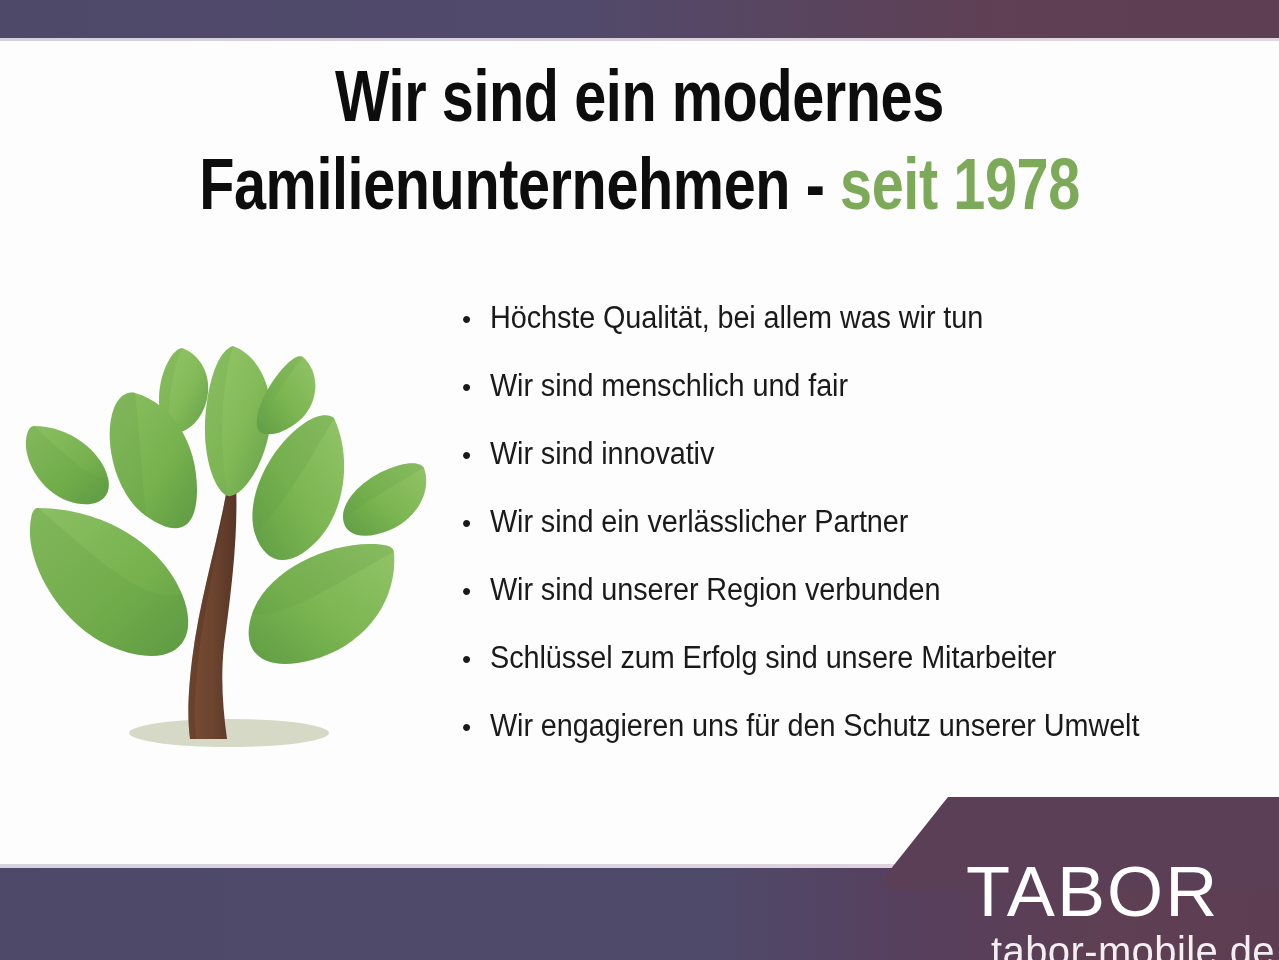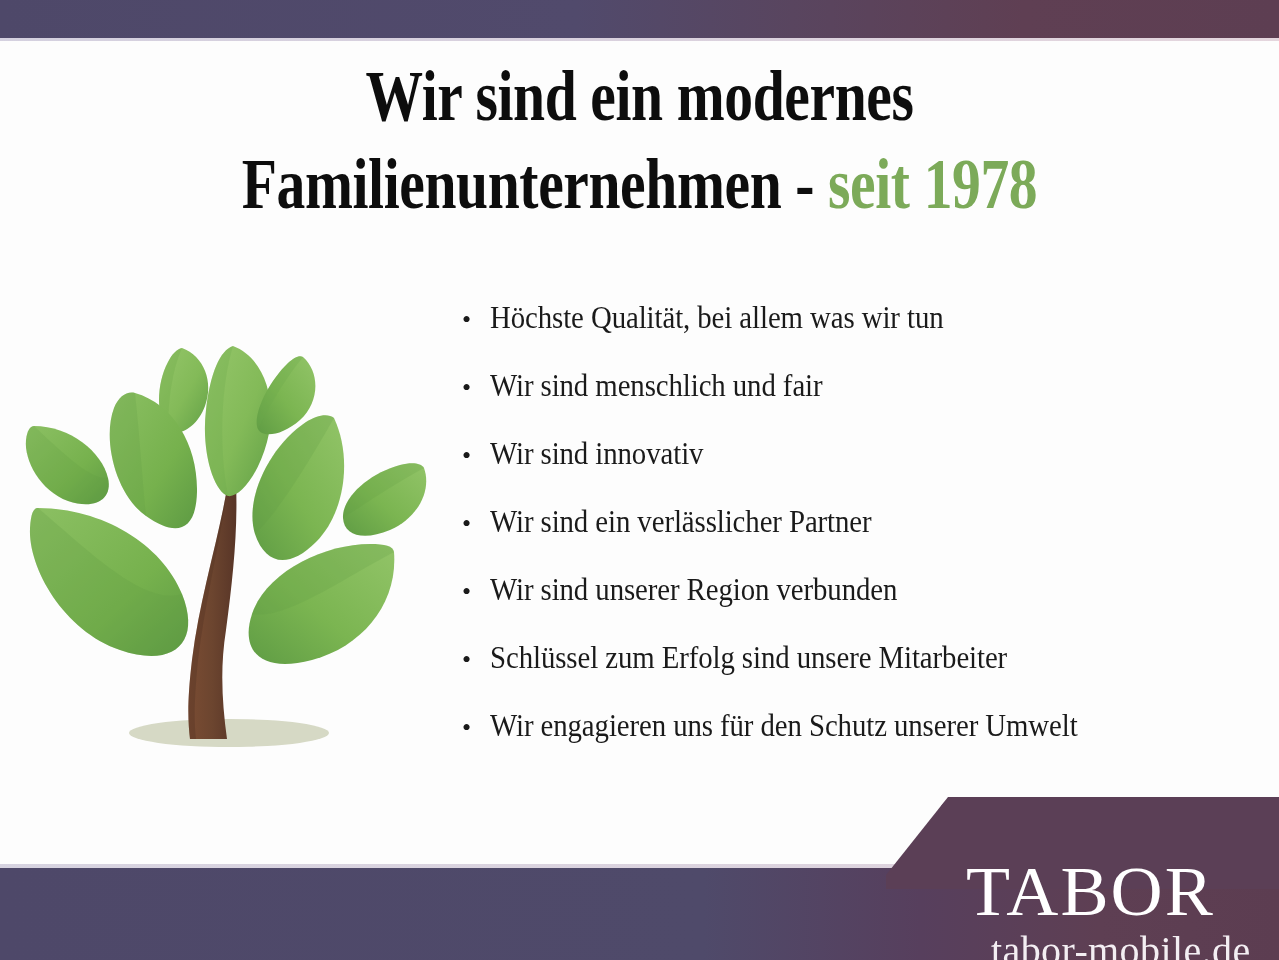--- a/index.html
+++ b/index.html
@@ -7,21 +7,21 @@
     margin: 0;
     padding: 0;
     background: #ffffff;
   }
   #slide {
     position: relative;
     width: 1279px;
     height: 960px;
     overflow: hidden;
     background: #fdfdfd;
-    font-family: Liberation Serif, serif;
+    font-family: Liberation Sans, sans-serif;
     -webkit-font-smoothing: antialiased;
   }
 
   
   #top-bar {
     position: absolute;
     left: 0; top: 0;
     width: 1279px;
     height: 38px;
     background: linear-gradient(90deg, #4e4869 0%, #514a6c 45%, #59455f 62%, #5f3f53 80%, #5d3e52 100%);

